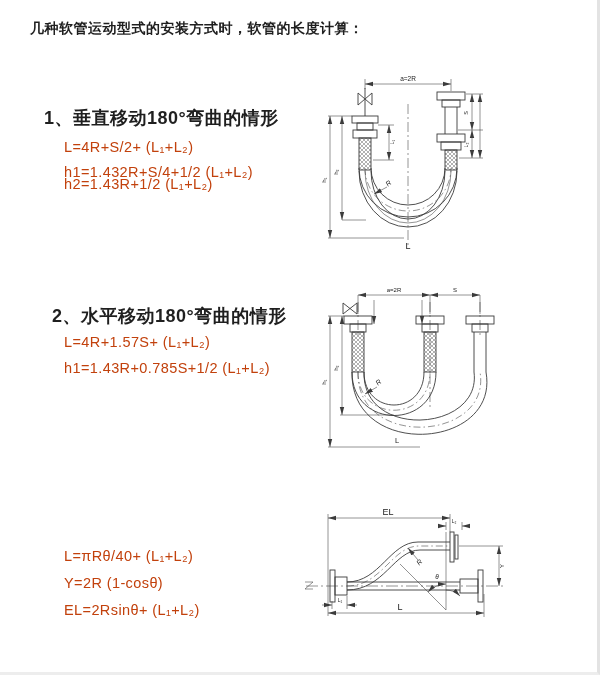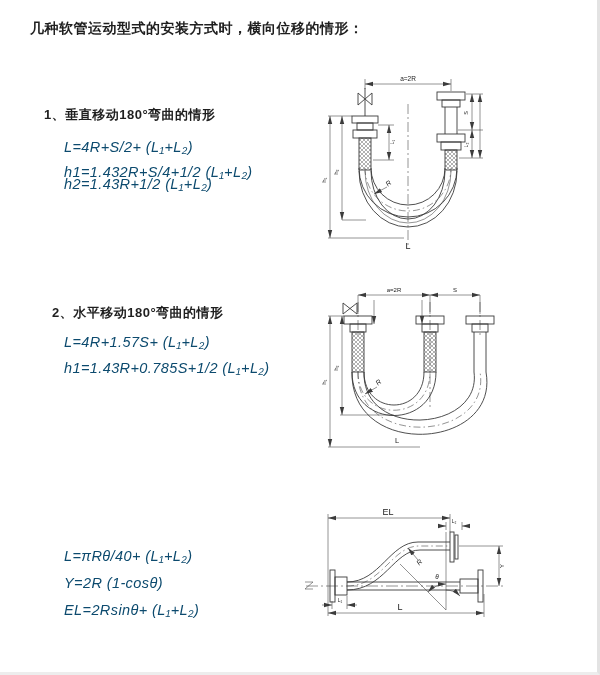--- a/index.html
+++ b/index.html
@@ -1,32 +1,32 @@
 <!DOCTYPE html>
 <html><head>
 <meta charset="utf-8">
 <style>
   html,body{margin:0;padding:0;}
   body{width:600px;height:675px;background:#ffffff;position:relative;
        font-family:"Liberation Sans",sans-serif;color:#1f1f1f;overflow:hidden;}
   .page{position:absolute;inset:0;border-right:3px solid #e3e3e3;border-bottom:3px solid #ededed;}
   .title{position:absolute;left:30px;top:20px;font-size:14px;font-weight:bold;letter-spacing:0.5px;}
-  .s-head{position:absolute;font-size:13px;font-weight:bold;letter-spacing:0.5px;white-space:nowrap;}
-  .s-frm{position:absolute;font-size:14.5px;letter-spacing:0.4px;white-space:nowrap;color:#0c4a6e;font-style:italic;}
+  .s-head{position:absolute;font-size:18px;font-weight:bold;letter-spacing:0.5px;white-space:nowrap;}
+  .s-frm{position:absolute;font-size:14.5px;letter-spacing:0.4px;white-space:nowrap;color:#c2410c;}
   svg.diagram{position:absolute;}
   svg .ln{stroke:#3b3b3b;stroke-width:0.9;fill:none;}
   svg .dim{stroke:#3b3b3b;stroke-width:0.55;fill:none;}
   svg text{font-family:"Liberation Sans",sans-serif;fill:#222;}
 </style>
 </head>
 <body>
 
 <div class="page">
 
-  <div class="title">几种软管运动型式的安装方式时，横向位移的情形：</div>
+  <div class="title">几种软管运动型式的安装方式时，软管的长度计算：</div>
 
   <div class="s-head" style="left:44px;top:106px">1、垂直移动180°弯曲的情形</div>
   <div class="s-frm" style="left:64px;top:139px">L=4R+S/2+ (L₁+L₂)</div>
   <div class="s-frm" style="left:64px;top:164px">h1=1.432R+S/4+1/2 (L₁+L₂)</div>
   <div class="s-frm" style="left:64px;top:176px">h2=1.43R+1/2 (L₁+L₂)</div>
 
   <div class="s-head" style="left:52px;top:304px">2、水平移动180°弯曲的情形</div>
   <div class="s-frm" style="left:64px;top:334px">L=4R+1.57S+ (L₁+L₂)</div>
   <div class="s-frm" style="left:64px;top:360px">h1=1.43R+0.785S+1/2 (L₁+L₂)</div>
 

